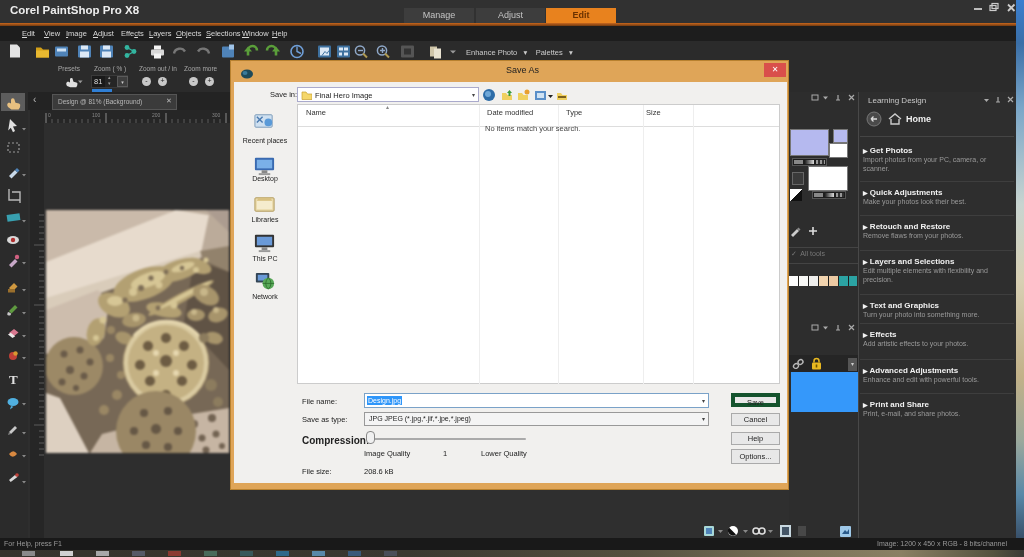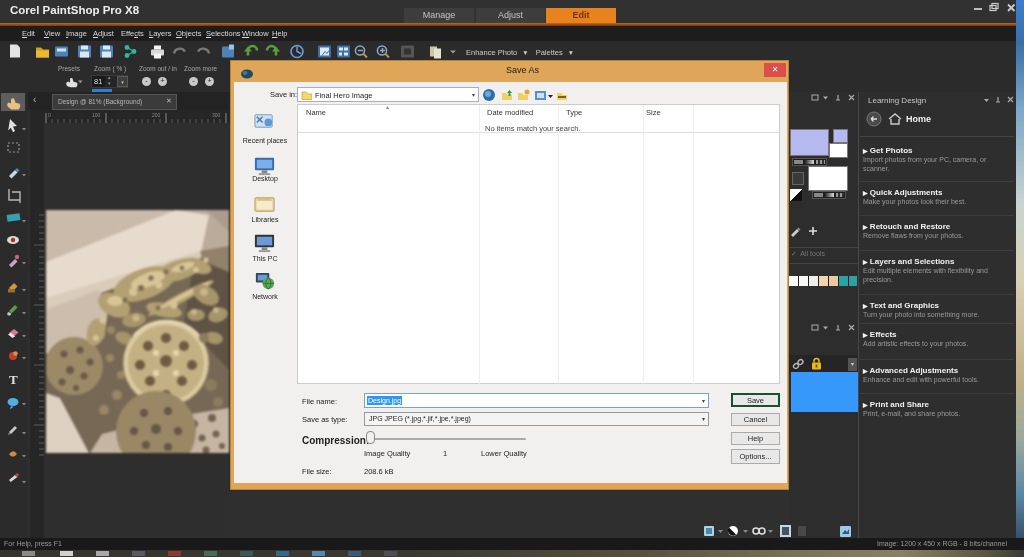--- a/index.html
+++ b/index.html
@@ -515,40 +515,40 @@
       <svg style="position:absolute;left:19px;top:188px;" width="23" height="23" viewBox="0 0 24 24">
           <rect x="3" y="3" width="14" height="10" rx="1" fill="#345"></rect>
           <rect x="5" y="5" width="10" height="6" fill="#6a9ad8"></rect>
           <circle cx="16" cy="14" r="6" fill="#58a858"></circle>
           <path d="M10 14 h12 M16 8 a8 8 0 0 1 0 12 M16 8 a8 8 0 0 0 0 12" stroke="#2a6a2a" stroke-width="0.8" fill="none"></path>
         </svg>
       <div style="position:absolute;left:0;top:211px;width:62px;text-align:center;font-size:7px;color:#222;">Network</div>
     </div>
 
     <div style="position:absolute;left:63px;top:22px;width:483px;height:280px;background:#fff;border:1px solid #ccc;">
-      <div style="position:absolute;left:0;top:0;width:481px;height:28px;border-bottom:1px solid #ddd;background:#fff;">
+      <div style="position:absolute;left:0;top:0;width:481px;height:22px;border-bottom:1px solid #ddd;background:#fff;">
         <span style="position:absolute;left:8px;top:3px;font-size:7.5px;color:#333;">Name</span>
         <span style="position:absolute;left:189px;top:3px;font-size:7.5px;color:#333;">Date modified</span>
         <span style="position:absolute;left:268px;top:3px;font-size:7.5px;color:#333;">Type</span>
         <span style="position:absolute;left:348px;top:3px;font-size:7.5px;color:#333;">Size</span>
         <span style="position:absolute;left:88px;top:-2px;font-size:6px;color:#888;">▴</span>
       </div>
       <div style="position:absolute;left:181px;top:0;width:1px;height:280px;background:#eee;"></div>
       <div style="position:absolute;left:260px;top:0;width:1px;height:280px;background:#eee;"></div>
       <div style="position:absolute;left:345px;top:0;width:1px;height:280px;background:#eee;"></div>
       <div style="position:absolute;left:395px;top:0;width:1px;height:280px;background:#eee;"></div>
       <div style="position:absolute;left:187px;top:19px;font-size:7.5px;color:#444;">No items match your search.</div>
     </div>
 
     <div style="position:absolute;left:68px;top:315px;font-size:7.5px;color:#222;">File name:</div>
     <div style="position:absolute;left:130px;top:311px;width:345px;height:15px;background:#fff;border:1px solid #7aa2c8;">
       <span style="position:absolute;left:2px;top:2px;background:#2e96fa;color:#fff;font-size:7px;line-height:9px;height:9px;display:inline-block;padding:0 1px;">Design.jpg</span>
       <span style="position:absolute;right:3px;top:3px;font-size:6px;color:#444;">▾</span>
     </div>
-    <div style="position:absolute;left:497px;top:311px;width:49px;height:14px;background:#e8e8e8;border:2px solid #14532d;font-size:7.5px;color:#222;text-align:center;line-height:12px;">Save</div>
+    <div style="position:absolute;left:497px;top:311px;width:49px;height:14px;background:#e8e8e8;border:4px solid #14532d;font-size:7.5px;color:#222;text-align:center;line-height:12px;">Save</div>
 
     <div style="position:absolute;left:68px;top:333px;font-size:7.5px;color:#222;text-align:center;">Save as type:</div>
     <div style="position:absolute;left:130px;top:330px;width:345px;height:14px;background:#f4f4f4;border:1px solid #999;">
       <span style="position:absolute;left:4px;top:2px;font-size:7px;color:#222;">JPG JPEG  (*.jpg,*.jif,*.jpe,*.jpeg)</span>
       <span style="position:absolute;right:3px;top:2px;font-size:6px;color:#444;">▾</span>
     </div>
     <div style="position:absolute;left:497px;top:331px;width:49px;height:13px;background:#e8e8e8;border:1px solid #aaa;font-size:7.5px;color:#222;text-align:center;line-height:11px;">Cancel</div>
 
     <div style="position:absolute;left:68px;top:353px;font-size:10px;color:#222;font-weight:bold;">Compression:</div>
     <div style="position:absolute;left:140px;top:356px;width:152px;height:2px;background:#aaa;border-radius:1px;"></div>

